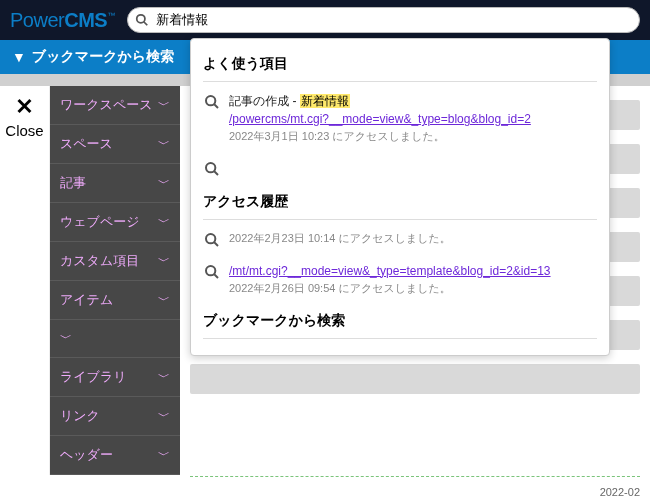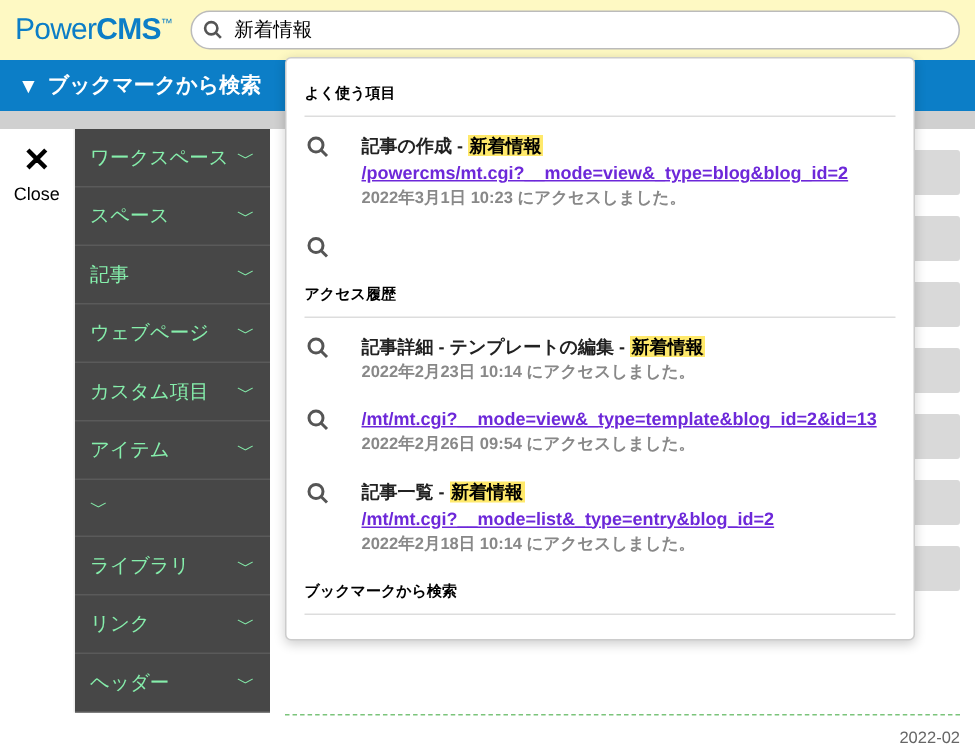--- a/index.html
+++ b/index.html
@@ -1,50 +1,50 @@
 <!DOCTYPE html>
 <html><head>
 <meta charset="utf-8">
 <style>
 * { margin: 0; padding: 0; box-sizing: border-box; font-family: "Hiragino Kaku Gothic ProN", "Hiragino Sans", Meiryo, sans-serif; }
 body { width: 650px; height: 504px; overflow: hidden; background: #fff; position: relative; }
 
-.header { display: flex; align-items: center; height: 40px; padding: 0 10px; background: #fef9c3; }
+.header { display: flex; align-items: center; height: 40px; padding: 0 10px; background: #0f172a; }
 .logo { color: #0c7ec7; font-size: 20px; font-weight: 500; letter-spacing: -0.5px; position: relative; }
 .logo .bold { font-weight: 700; }
 .logo sup { font-size: 8px; position: absolute; top: 2px; }
 
 .search-wrap { flex: 1; margin-left: 20px; position: relative; }
 .search-icon-wrap { position: absolute; left: 8px; top: 50%; transform: translateY(-50%); color: #555; }
 .search-input { width: 100%; height: 26px; border: 1px solid #bbb; border-radius: 13px; padding: 0 12px 0 28px; font-size: 13px; outline: none; }
 
 .dashboard-bar { background: #0c7ec7; color: #fff; font-weight: bold; font-size: 14px; padding: 8px 12px; display: flex; align-items: center; }
 .dashboard-bar .tri { margin-right: 6px; }
 
 .grey-band { background: #d0d0d0; height: 12px; }
 
 .body-area { display: flex; position: relative; }
 
 .close-col { width: 50px; background: #fff; text-align: center; padding: 10px 0; border-right: 1px solid #eee; }
 .close-x { font-size: 22px; font-weight: bold; line-height: 1; }
-.close-txt { font-size: 12px; margin-top: 4px; }
+.close-txt { font-size: 15px; margin-top: 4px; }
 
-.sidebar { width: 130px; background: #474747; color: #86efac; font-size: 13px; }
+.sidebar { width: 130px; background: #474747; color: #f0abfc; font-size: 13px; }
 .side-item { display: flex; justify-content: space-between; align-items: center; padding: 10px 10px; border-bottom: 1px solid #5a5a5a; cursor: pointer; }
 .side-item .chev { font-size: 12px; }
 
 .bg-placeholder { flex: 1; position: relative; }
 .bg-row { height: 30px; background: #d9d9d9; margin: 14px 10px; border-radius: 2px; }
 .axis-line { position: absolute; left: 10px; right: 10px; top: 390px; border-top: 1px dashed #7bc47b; }
 .axis-label { position: absolute; right: 10px; top: 400px; font-size: 11px; color: #666; }
 
 .dropdown { position: absolute; left: 190px; top: 38px; width: 420px; max-height: 460px; overflow: auto; background: #fff; border: 1px solid #ccc; border-radius: 4px; box-shadow: 0 2px 8px rgba(0,0,0,0.2); padding: 10px 12px; z-index: 100; }
-.dd-section-title { font-weight: bold; font-size: 10px; margin: 6px 0 8px; }
+.dd-section-title { font-weight: bold; font-size: 14px; margin: 6px 0 8px; }
 .dd-hr { border: none; border-top: 1px solid #ddd; margin: 2px 0 6px; }
-.dd-item { display: flex; gap: 20px; padding: 4px 0 10px; font-weight: bold; }
+.dd-item { display: flex; gap: 8px; padding: 4px 0 10px; }
 .dd-icon { flex: 0 0 18px; display: flex; justify-content: center; padding-top: 2px; color: #555; }
 .dd-body { flex: 1; font-size: 12px; line-height: 1.5; }
 .dd-title-line { color: #222; }
 .dd-url { color: #6d28d9; text-decoration: underline; word-break: break-all; }
 .dd-meta { color: #888; font-size: 11px; }
 mark { background: #ffe96b; padding: 0 1px; }
 
 svg { display: block; }
 </style>
 </head>
@@ -160,44 +160,30 @@
     <div class="dd-section-title">アクセス履歴</div>
     <hr class="dd-hr">
     <div class="dd-item">
       <div class="dd-icon">
         <svg width="16" height="16" viewBox="0 0 24 24" fill="none" stroke="currentColor" stroke-width="3">
           <circle cx="10" cy="10" r="7"></circle>
           <line x1="21" y1="21" x2="15" y2="15"></line>
         </svg>
       </div>
       <div class="dd-body">
-        <div class="dd-title-line">記事詳細 - テンプレートの編集 - <mark>新着情報</mark></div>
         <div class="dd-meta">2022年2月23日 10:14 にアクセスしました。</div>
       </div>
     </div>
     <div class="dd-item">
       <div class="dd-icon">
         <svg width="16" height="16" viewBox="0 0 24 24" fill="none" stroke="currentColor" stroke-width="3">
           <circle cx="10" cy="10" r="7"></circle>
           <line x1="21" y1="21" x2="15" y2="15"></line>
         </svg>
       </div>
       <div class="dd-body">
         <div class="dd-url">/mt/mt.cgi?__mode=view&amp;_type=template&amp;blog_id=2&amp;id=13</div>
         <div class="dd-meta">2022年2月26日 09:54 にアクセスしました。</div>
       </div>
     </div>
-    <div class="dd-item">
-      <div class="dd-icon">
-        <svg width="16" height="16" viewBox="0 0 24 24" fill="none" stroke="currentColor" stroke-width="3">
-          <circle cx="10" cy="10" r="7"></circle>
-          <line x1="21" y1="21" x2="15" y2="15"></line>
-        </svg>
-      </div>
-      <div class="dd-body">
-        <div class="dd-title-line">記事一覧 - <mark>新着情報</mark></div>
-        <div class="dd-url">/mt/mt.cgi?__mode=list&amp;_type=entry&amp;blog_id=2</div>
-        <div class="dd-meta">2022年2月18日 10:14 にアクセスしました。</div>
-      </div>
-    </div>
     <div class="dd-section-title">ブックマークから検索</div>
     <hr class="dd-hr">
   </div>
 
 </body></html>

